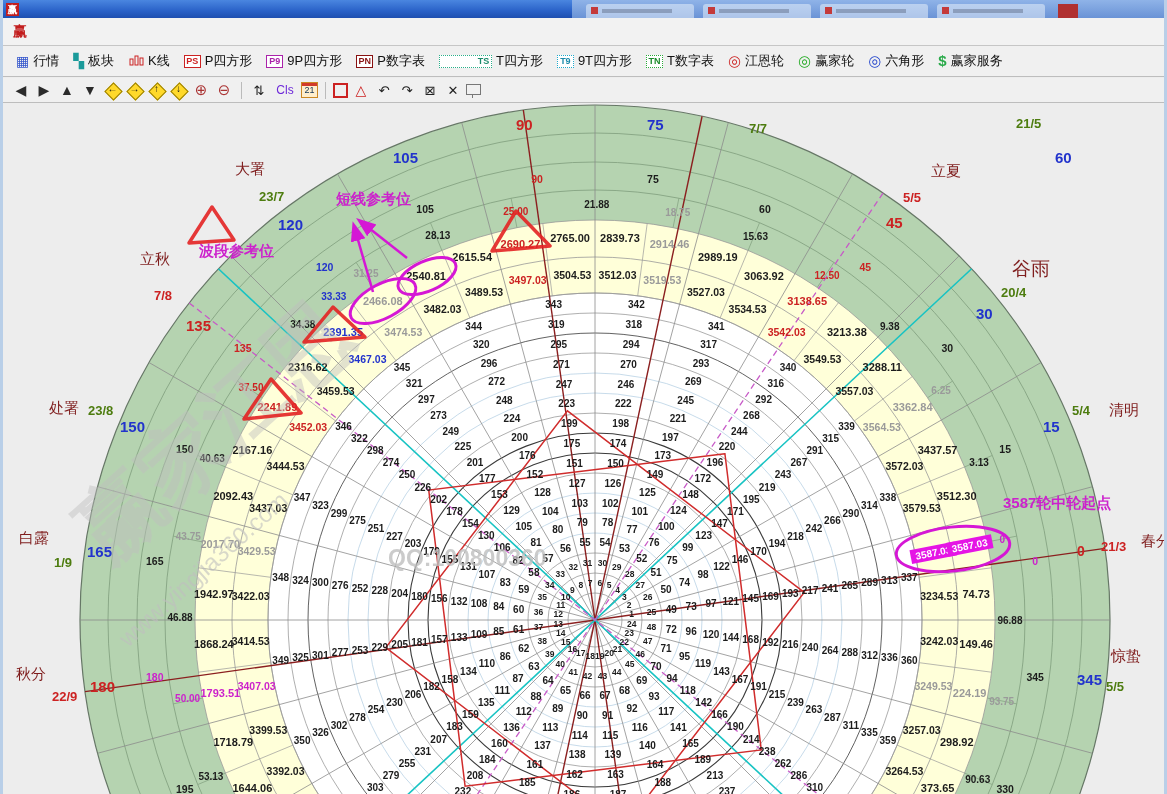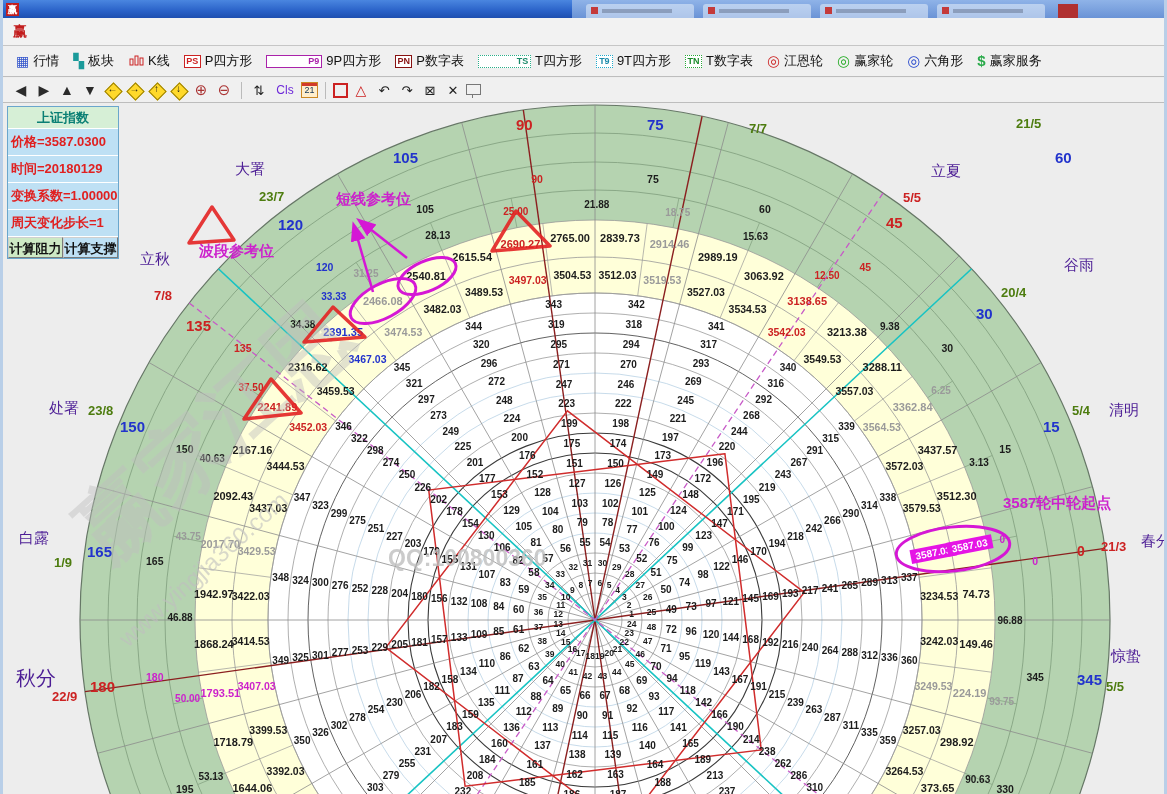--- a/index.html
+++ b/index.html
@@ -18,21 +18,21 @@
   .menulogo{color:#c21d1d;font-weight:bold;font-size:14px;padding:0 8px 0 10px;}
   .menu-item{padding:0 10px;cursor:default;}
   
   .toolbar1{position:absolute;left:0;top:46px;width:100%;height:31px;background:#f0f0f0;border-bottom:1px solid #bdbdbd;display:flex;align-items:center;font-size:13px;color:#111;padding-left:6px;box-sizing:border-box;}
   .tb1-item{display:flex;align-items:center;gap:4px;padding:0 7px;cursor:default;}
   .ic{display:inline-block;font-size:14px;line-height:14px;}
   .ic-table{color:#3355cc;}
   .ic-blocks{color:#1a9a9a;}
   .icbox{display:inline-block;font-size:9px;font-weight:bold;line-height:11px;width:15px;text-align:center;border:1px solid;background:#fff;}
   .b-ps{color:#cc2222;border-color:#cc2222;}
-  .b-p9{color:#aa22aa;border-color:#aa22aa;padding-left:39px;}
+  .b-p9{color:#aa22aa;border-color:#aa22aa;}
   .b-pn{color:#881111;border-color:#881111;}
   .b-ts{color:#1a8a6a;border-color:#2ab08a;border-style:dotted;padding-left:36px;}
   .b-t9{color:#1a8aaa;border-color:#22aacc;border-style:dotted;}
   .b-tn{color:#1a8a2a;border-color:#2aaa3a;border-style:dotted;}
   .circ-red{color:#cc2222;font-size:15px;}
   .circ-green{color:#22aa22;font-size:15px;}
   .circ-blue{color:#2244cc;font-size:15px;}
   .ic-dollar{color:#2aaa4a;font-weight:bold;font-size:15px;}
   .toolbar2{position:absolute;left:0;top:78px;width:100%;height:25px;background:#f0f0f0;border-bottom:1px solid #bdbdbd;display:flex;align-items:center;gap:3px;padding-left:8px;box-sizing:border-box;}
   .tb2{display:inline-flex;align-items:center;justify-content:center;width:20px;height:19px;font-size:13px;color:#222;cursor:default;}
@@ -47,21 +47,21 @@
   .cal:before{content:"";position:absolute;left:0;top:0;width:100%;height:3px;background:#d23a2a;}
   .redsq{width:11px;height:11px;border:2px solid #cc2222;}
   .redtri{color:#cc2222;font-size:14px;}
   .proj{width:13px;height:9px;border:1px solid #777;position:relative;margin-top:-2px;}
   .proj:after{content:"";position:absolute;left:5px;top:9px;width:1px;height:4px;background:#777;}
   
   .content{position:absolute;left:3px;top:103px;width:1161px;height:691px;background:#ededed;overflow:hidden;}
   .content svg{position:absolute;left:0;top:0;}
   .olabel{position:absolute;white-space:nowrap;font-size:13px;}
   .olabel.bold{font-weight:bold;}
-  .c-red{color:#cc2222;} .c-blue{color:#2233cc;} .c-green{color:#4c1d95;} .c-black{color:#4d7c0f;}
+  .c-red{color:#cc2222;} .c-blue{color:#2233cc;} .c-green{color:#7f1d1d;} .c-black{color:#4d7c0f;}
   .anno-text{position:absolute;white-space:nowrap;color:#cc22cc;font-weight:bold;font-size:15px;}
   
   .panel{position:absolute;left:1px;top:3px;width:110px;border:1px solid #6aa6cc;background:#fff;font-size:13px;}
   .panel .hd{background:#d6efd6;color:#0a7f74;font-weight:bold;text-align:center;height:21px;line-height:21px;border-bottom:1px solid #fff;}
   .panel .row{background:#bee0f4;color:#e02020;font-weight:bold;height:26px;line-height:26px;padding-left:3px;border-bottom:1px solid #fff;white-space:nowrap;overflow:hidden;}
   .panel .btns{display:flex;}
   .panel .btn{flex:1;height:21px;line-height:21px;text-align:center;color:#111;font-weight:bold;border:1px outset #cfcfcf;box-sizing:border-box;cursor:default;}
   .btn-res{background:#cde9c4;}
   .btn-sup{background:#bee0f4;}
 </style>
@@ -746,52 +746,41 @@
         <div class="olabel c-blue bold" style="font-size: 15px; left: 387px; top: 46px;">105</div>
         <div class="olabel c-green" style="font-size: 15px; left: 229px; top: 57px;">大署</div>
         <div class="olabel c-black bold" style="left: 253px; top: 86px;">23/7</div>
         <div class="olabel c-blue bold" style="font-size: 15px; left: 272px; top: 113px;">120</div>
         <div class="olabel c-green" style="font-size: 15px; left: 925px; top: 59px;">立夏</div>
         <div class="olabel c-red bold" style="left: 897px; top: 87px;">5/5</div>
         <div class="olabel c-red bold" style="font-size: 15px; left: 880px; top: 111px;">45</div>
         <div class="olabel c-green" style="font-size: 15px; left: 134px; top: 147px;">立秋</div>
         <div class="olabel c-red bold" style="left: 148px; top: 185px;">7/8</div>
         <div class="olabel c-red bold" style="font-size: 15px; left: 180px; top: 214px;">135</div>
-        <div class="olabel c-green" style="font-size: 15px; left: 1058px; top: 153px;">谷雨</div>
+        <div class="olabel c-green" style="font-size: 19px; left: 1006px; top: 153px;">谷雨</div>
         <div class="olabel c-black bold" style="left: 995px; top: 182px;">20/4</div>
         <div class="olabel c-blue bold" style="font-size: 15px; left: 970px; top: 202px;">30</div>
         <div class="olabel c-green" style="font-size: 15px; left: 43px; top: 296px;">处署</div>
         <div class="olabel c-black bold" style="left: 82px; top: 300px;">23/8</div>
         <div class="olabel c-blue bold" style="font-size: 15px; left: 114px; top: 315px;">150</div>
         <div class="olabel c-black bold" style="left: 1066px; top: 300px;">5/4</div>
         <div class="olabel c-green" style="font-size: 15px; left: 1103px; top: 298px;">清明</div>
         <div class="olabel c-blue bold" style="font-size: 15px; left: 1037px; top: 315px;">15</div>
         <div class="olabel c-green" style="font-size: 15px; left: 13px; top: 426px;">白露</div>
         <div class="olabel c-black bold" style="left: 48px; top: 452px;">1/9</div>
         <div class="olabel c-blue bold" style="font-size: 15px; left: 81px; top: 440px;">165</div>
         <div class="olabel c-red bold" style="font-size: 14px; left: 1071px; top: 440px;">0</div>
         <div class="olabel c-red bold" style="left: 1095px; top: 436px;">21/3</div>
         <div class="olabel c-green" style="font-size: 15px; left: 1135px; top: 429px;">春分</div>
-        <div class="olabel c-green" style="font-size: 20px; left: 10px; top: 562px;">秋分</div>
+        <div class="olabel c-green" style="font-size: 15px; left: 10px; top: 562px;">秋分</div>
         <div class="olabel c-red bold" style="left: 46px; top: 586px;">22/9</div>
         <div class="olabel c-red bold" style="font-size: 15px; left: 84px; top: 575px;">180</div>
         <div class="olabel c-green" style="font-size: 15px; left: 1105px; top: 544px;">惊蛰</div>
         <div class="olabel c-blue bold" style="font-size: 15px; left: 1071px; top: 568px;">345</div>
         <div class="olabel c-black bold" style="left: 1100px; top: 576px;">5/5</div>
       </div>
     <div id="annotexts">
         <div class="anno-text" style="left: 330px; top: 87px;">短线参考位</div>
         <div class="anno-text" style="left: 193px; top: 139px;">波段参考位</div>
         <div class="anno-text" style="left: 997px; top: 391px;">3587轮中轮起点</div>
       </div>
-    <div class="panel">
-      <div class="hd">上证指数</div>
-      <div class="row">价格=3587.0300</div>
-      <div class="row">时间=20180129</div>
-      <div class="row">变换系数=1.00000</div>
-      <div class="row">周天变化步长=1</div>
-      <div class="btns">
-        <div class="btn btn-res">计算阻力</div>
-        <div class="btn btn-sup">计算支撑</div>
-      </div>
-    </div>
   </div>
 </div>
 
 </body></html>

